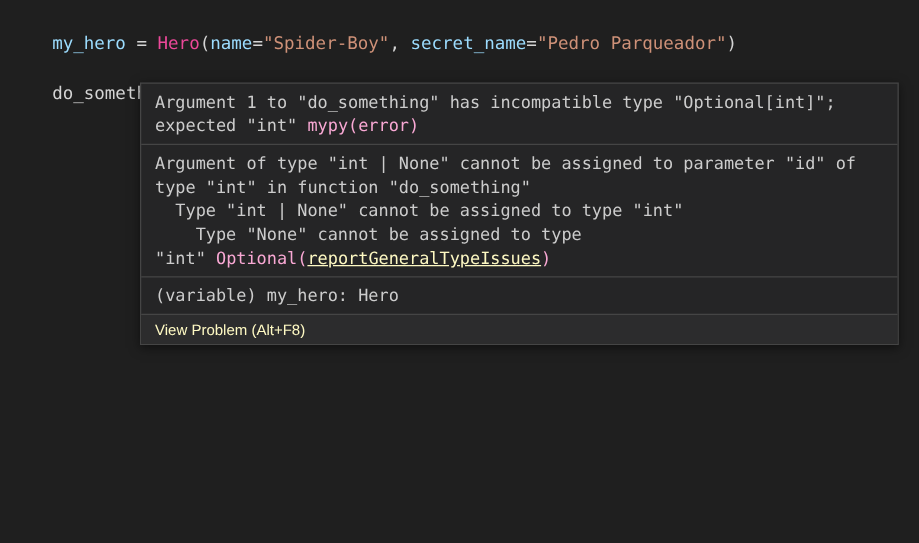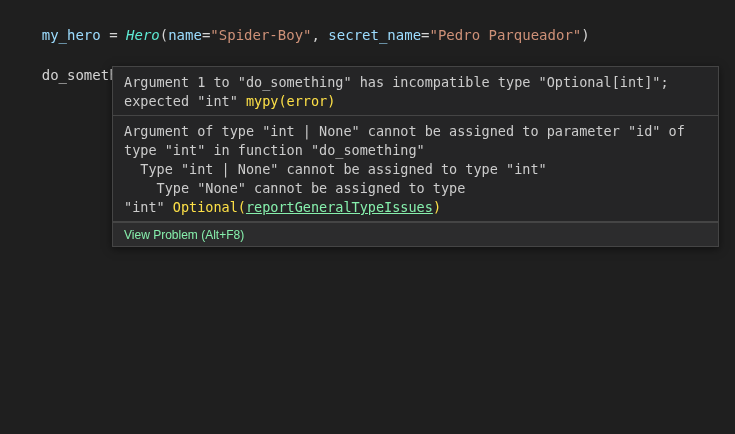--- a/index.html
+++ b/index.html
@@ -15,21 +15,21 @@
   
   .code-line {
     position: absolute;
     left: 8px;
     font-size: 14px;
     line-height: 18px;
     white-space: pre;
     color: #d4d4d4;
   }
   .tk-var   { color: #9cdcfe; margin-top: 20px; }
-  .tk-class { color: #5eead4; font-style: italic; }
+  .tk-class { color: #ec4899; }
   .tk-str   { color: #ce9178; }
   .tk-plain { color: #d4d4d4; }
 
   .hl {
     background: rgba(38, 79, 120, 0.55);
     border-radius: 1px;
   }
   .sq { position: relative; }
   .sq::after {
     content: "";
@@ -54,22 +54,22 @@
     border: 1px solid #454545;
     box-shadow: 0 2px 8px rgba(0,0,0,0.5);
     color: #cccccc;
     font-size: 13.5px;
   }
   .hover-section { padding: 6px 11px 4px 11px; }
   .hline {
     white-space: pre;
     line-height: 19px;
   }
-  .dim  { color: #fde047; margin-top: 12px; }
-  .link { color: #86efac; cursor: pointer; text-decoration: none; }
+  .dim  { color: #f9a8d4; margin-top: 12px; }
+  .link { color: #fef9c3; cursor: pointer; text-decoration: none; }
   .link.u { text-decoration: underline; }
   .hr { border-top: 1px solid #454545; }
   .status-bar {
     display: flex;
     align-items: center;
     gap: 20px;
     border-top: 1px solid #454545;
     background: #2c2c2d;
     padding: 5px 11px;
     height: 24px;
@@ -103,19 +103,22 @@
     <div class="hover-section">
       <div class="hline">Argument of type "int | None" cannot be assigned to parameter "id" of</div>
       <div class="hline">type "int" in function "do_something"</div>
       <div class="hline">  Type "int | None" cannot be assigned to type "int"</div>
       <div class="hline">    Type "None" cannot be assigned to type</div>
       <div class="hline"><span>"int" </span><span class="dim">Optional(</span><a class="link u">reportGeneralTypeIssues</a><span class="dim">)</span></div>
     </div>
 
     <div class="hr"></div>
 
+    <div class="hover-section">
+      <div class="hline">(variable) my_hero: Hero</div>
+    </div>
 
     <div class="status-bar">
       <a class="link">View Problem (Alt+F8)</a>
     </div>
 
   </div>
 </div>
 
 </body></html>

